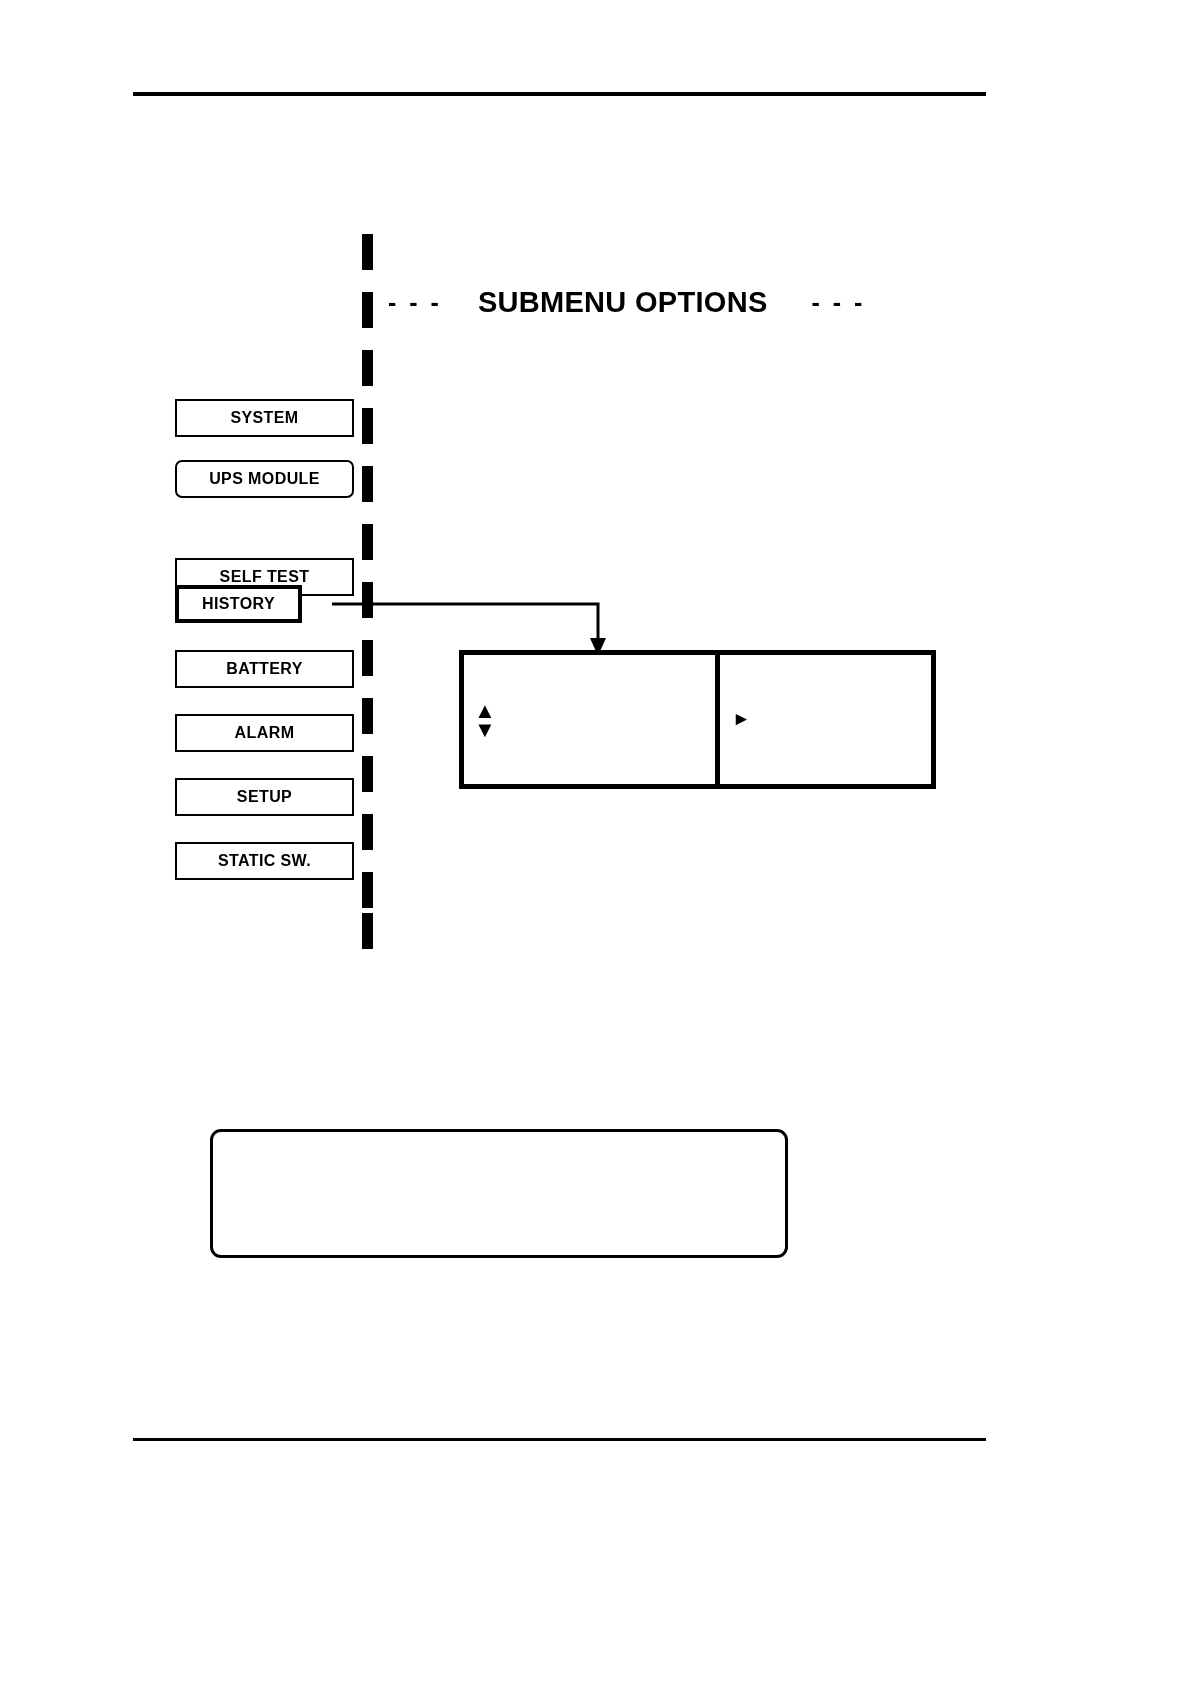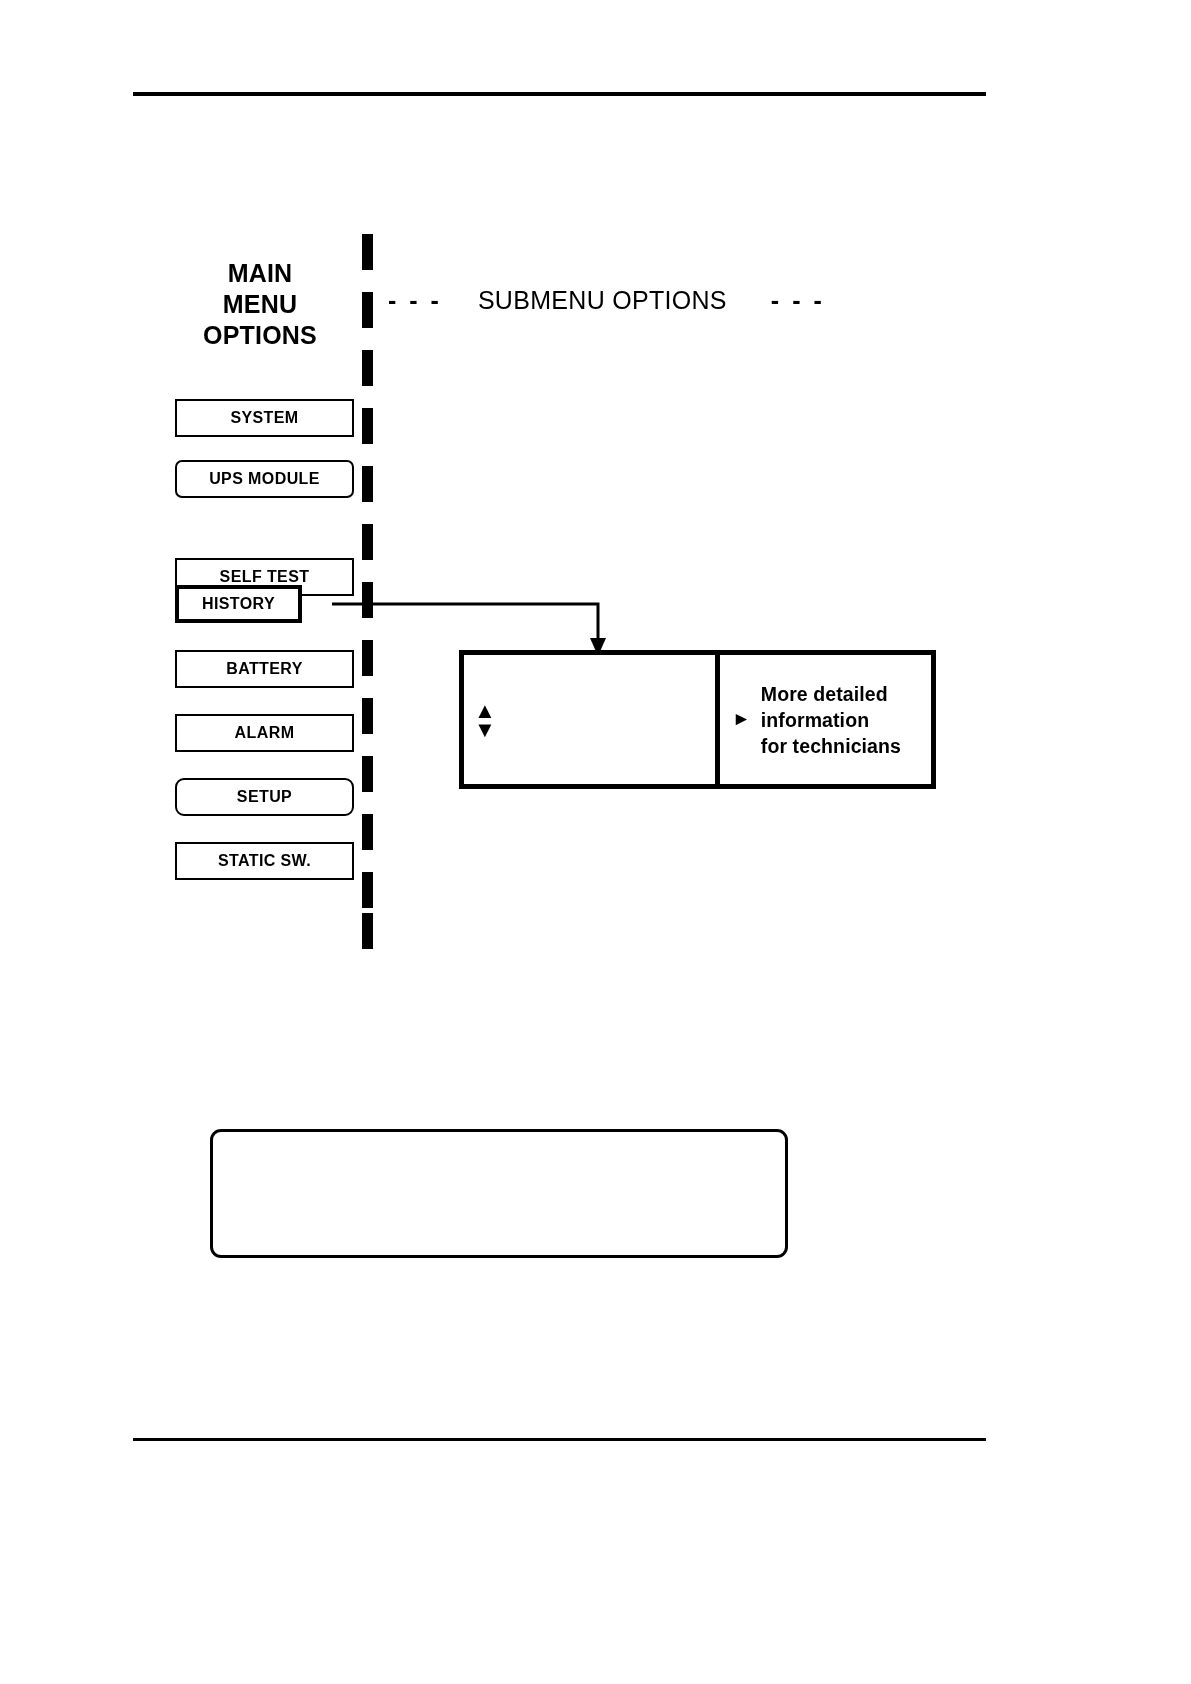--- a/index.html
+++ b/index.html
@@ -61,22 +61,22 @@
     gap: 14px;
     white-space: nowrap;
   }
   .dash-group {
     font-size: 25px;
     font-weight: bold;
     letter-spacing: 3px;
     line-height: 1;
   }
   #submenu-heading-text {
-    font-size: 25px;
-    font-weight: normal;
+    font-size: 29px;
+    font-weight: bold;
     letter-spacing: 0.3px;
   }
   #dash-left  { margin-right: 22px; }
   #dash-right { margin-left: 30px; }
 
   
   #divider {
     position: absolute;
     left: 362px;
     top: 234px;
@@ -187,25 +187,20 @@
     box-sizing: border-box;
   }
 </style>
 </head>
 <body>
 
 <div class="page-rule" id="rule-top"></div>
 
 <div id="diagram">
 
-  <div id="main-menu-heading">
-    <div>MAIN</div>
-    <div>MENU</div>
-    <div>OPTIONS</div>
-  </div>
 
   <div id="submenu-heading-row">
     <span class="dash-group" id="dash-left">- - -</span>
     <span id="submenu-heading-text">SUBMENU OPTIONS</span>
     <span class="dash-group" id="dash-right">- - -</span>
   </div>
 
   <div id="divider">
     <span style="top:0px;"></span>
     <span style="top:58px;"></span>
@@ -239,21 +234,21 @@
   </div>
 
   <div class="menu-box" style="top:650px;">
     <span>BATTERY</span>
   </div>
 
   <div class="menu-box" style="top:714px;">
     <span>ALARM</span>
   </div>
 
-  <div class="menu-box" style="top:778px;border-radius:9px;">
+  <div class="menu-box" style="top:778px;">
     <span>SETUP</span>
   </div>
 
   <div class="menu-box" style="top:842px;justify-content:center;">
     <span>STATIC SW.</span>
   </div>
 
   <svg id="connector" viewBox="0 0 320 80" width="320" height="80">
     <path d="M 2 14 L 268 14 L 268 52" stroke="#000000" stroke-width="3" fill="none"></path>
     <polygon points="268,66 260,48 276,48" fill="#000000"></polygon>
@@ -263,25 +258,20 @@
 
     <div id="submenu-cell-left">
       <span class="arrows-updown">
         <span>▲</span>
         <span>▼</span>
       </span>
     </div>
 
     <div id="submenu-cell-right">
       <span class="arrow-right-glyph">►</span>
-      <span class="submenu-text">
-        <div>More detailed</div>
-        <div>information</div>
-        <div>for technicians</div>
-      </span>
     </div>
 
   </div>
 
 </div>
 
 <div id="note-box">
   <span></span>
 </div>
 

